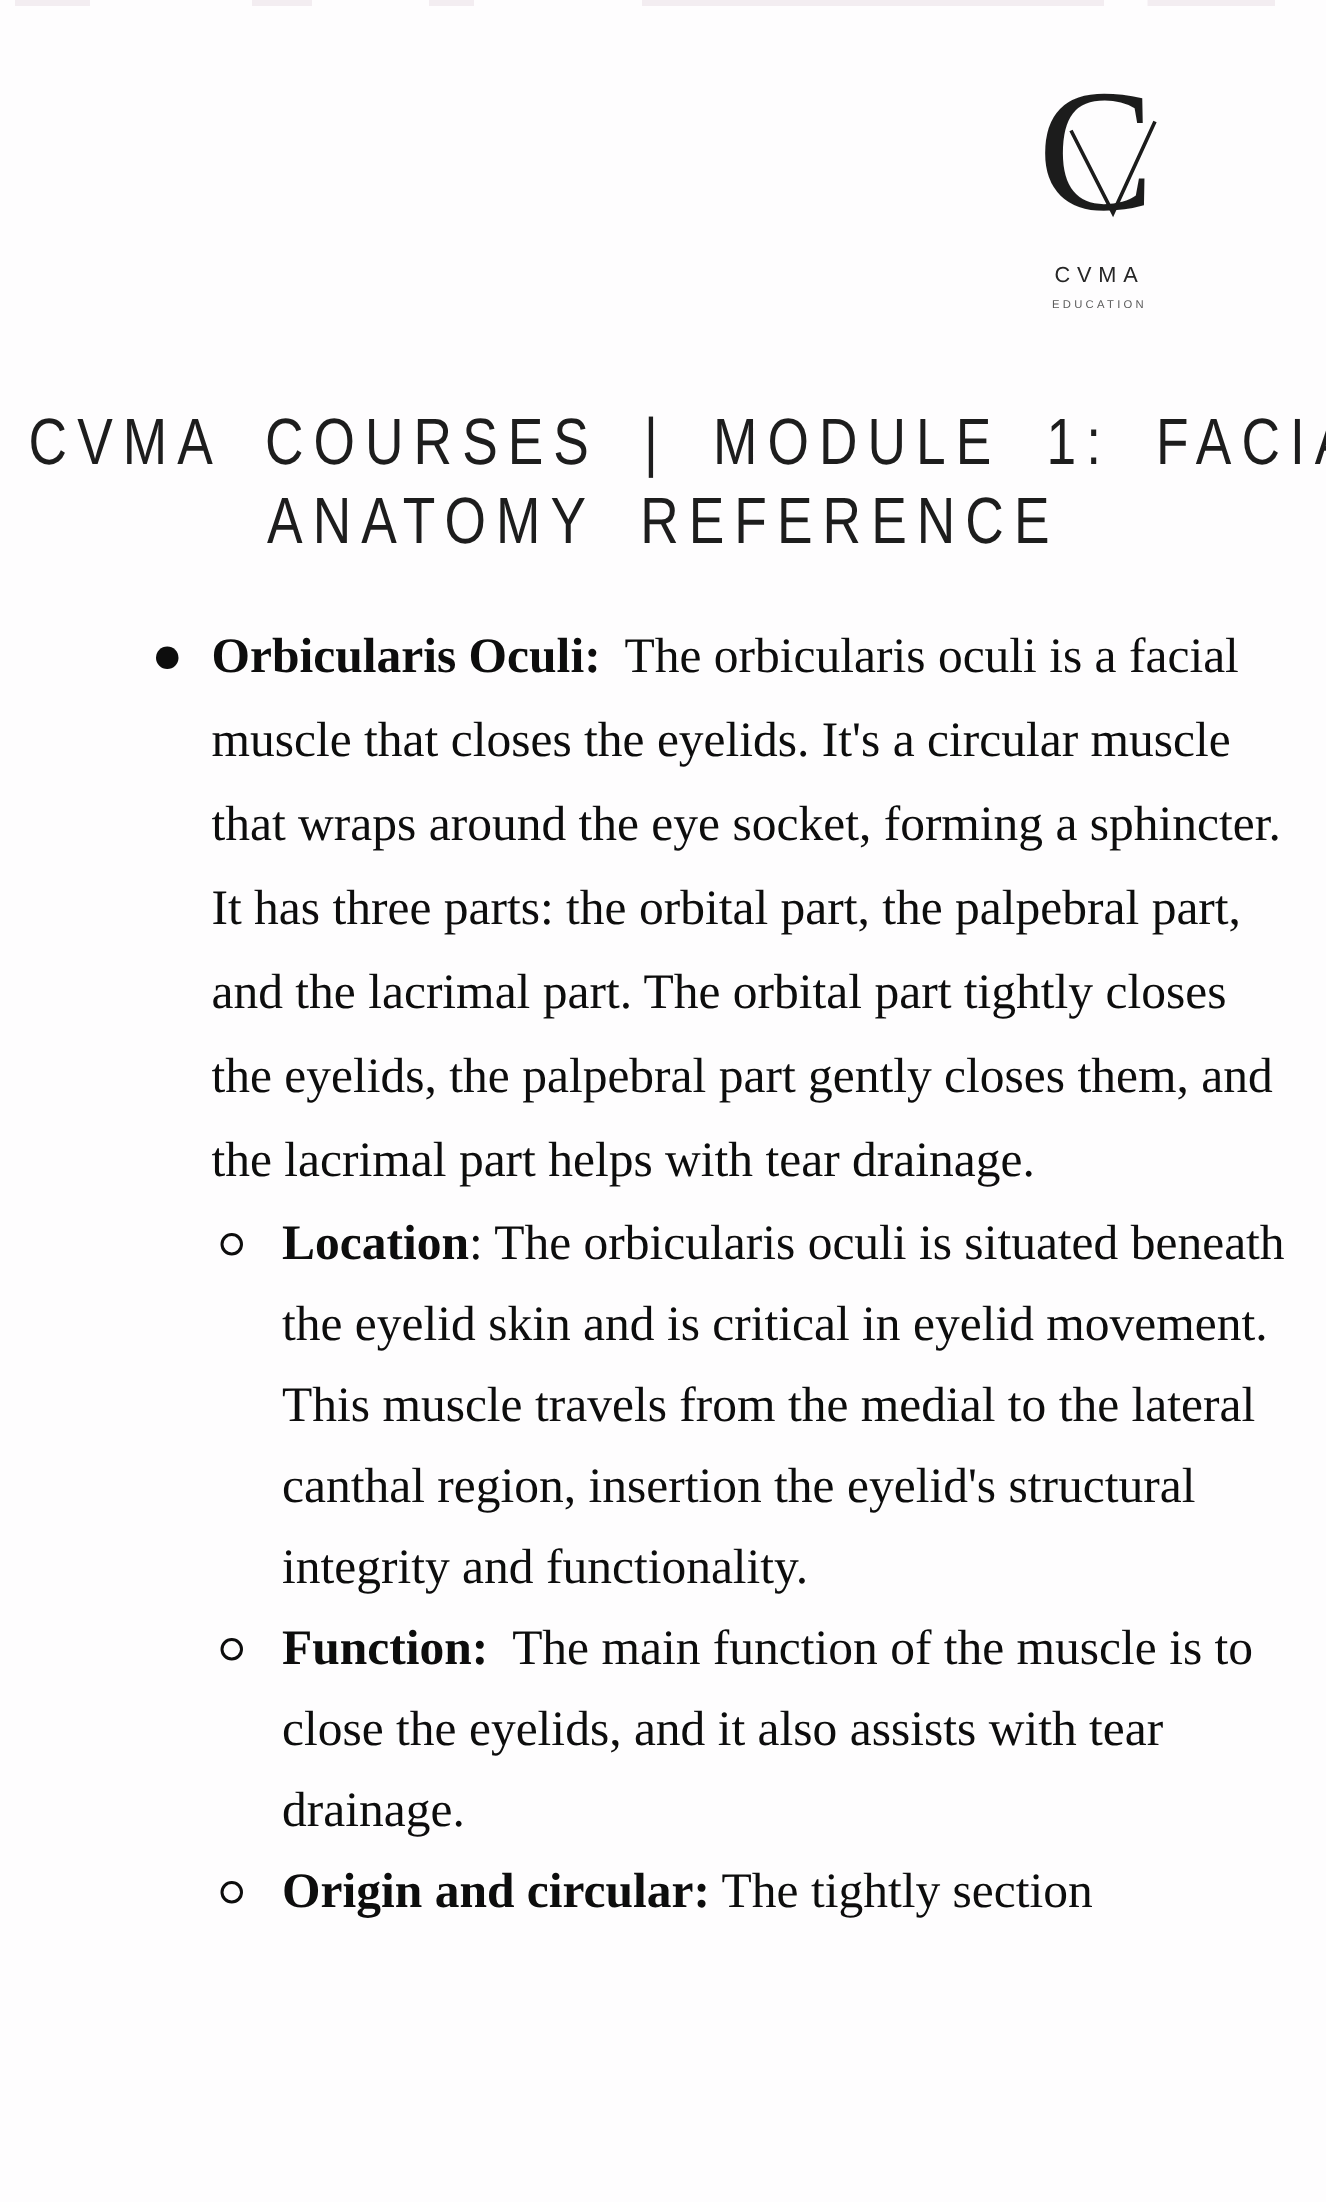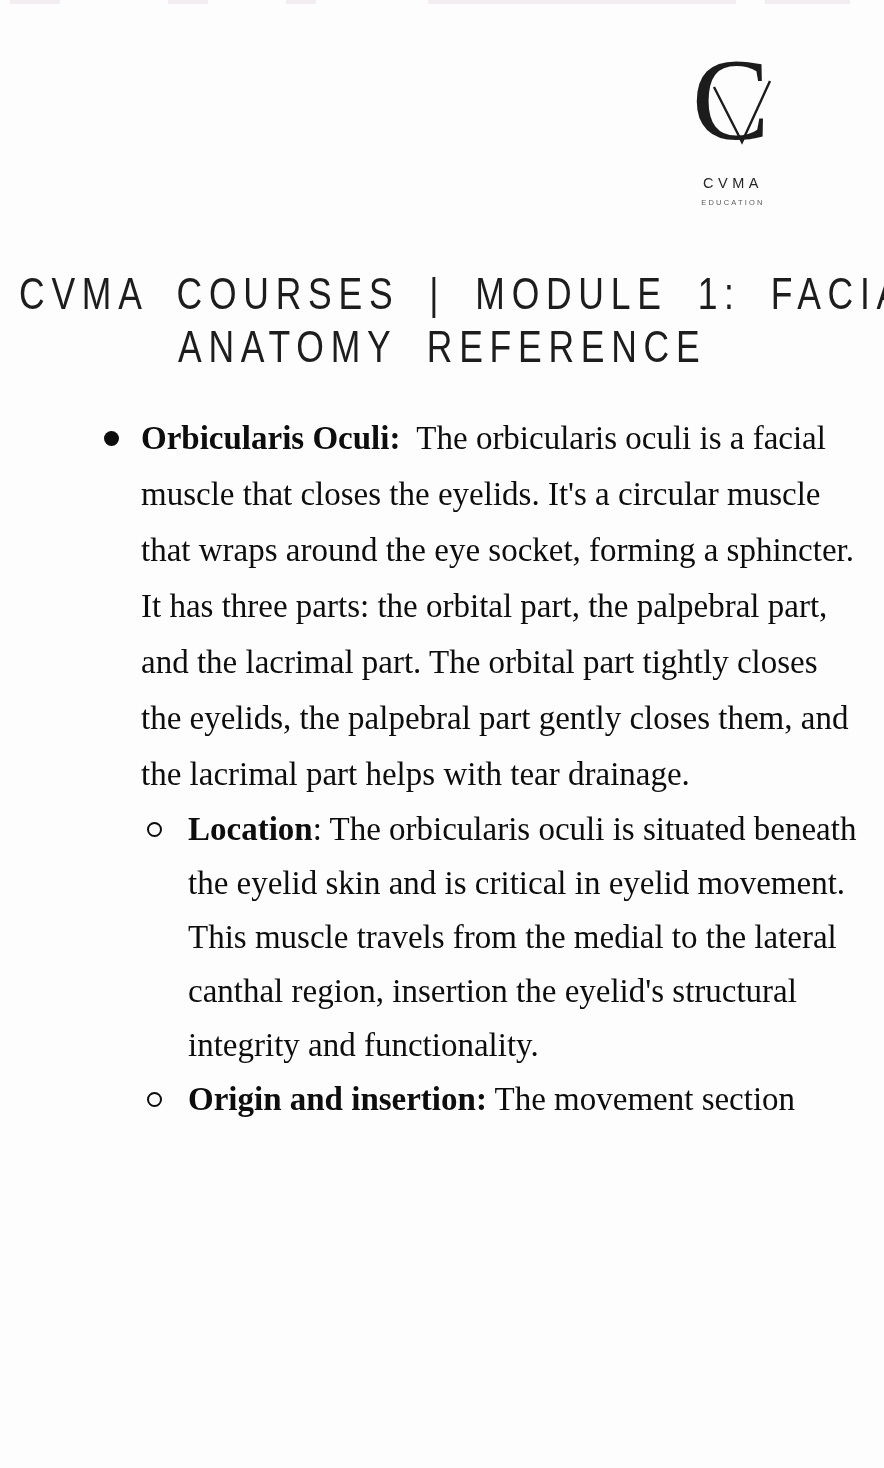--- a/index.html
+++ b/index.html
@@ -142,27 +142,35 @@
 
         <div class="li-sub">
           <span class="marker">
               <span class="circle"></span>
             </span>
           <div class="text">
             <span class="li-label">Location</span><span>: The orbicularis oculi is situated beneath the eyelid skin and is critical in eyelid movement. This muscle travels from the medial to the lateral canthal region, insertion the eyelid's structural integrity and functionality.</span>
           </div>
         </div>
 
+        <div class="li-sub">
+          <span class="marker">
+              <span class="circle"></span>
+            </span>
+          <div class="text">
+            <span class="li-label">Function:</span><span>&nbsp; The main function of the muscle is to close the eyelids, and it also assists with tear drainage.</span>
+          </div>
+        </div>
 
         <div class="li-sub">
           <span class="marker">
               <span class="circle"></span>
             </span>
           <div class="text">
-            <span class="li-label">Origin and insertion:</span><span> The movement section</span>
+            <span class="li-label">Origin and circular:</span><span> The tightly section</span>
           </div>
         </div>
 
       </div>
     </div>
   </div>
 
 </div>
 
 </body></html>

